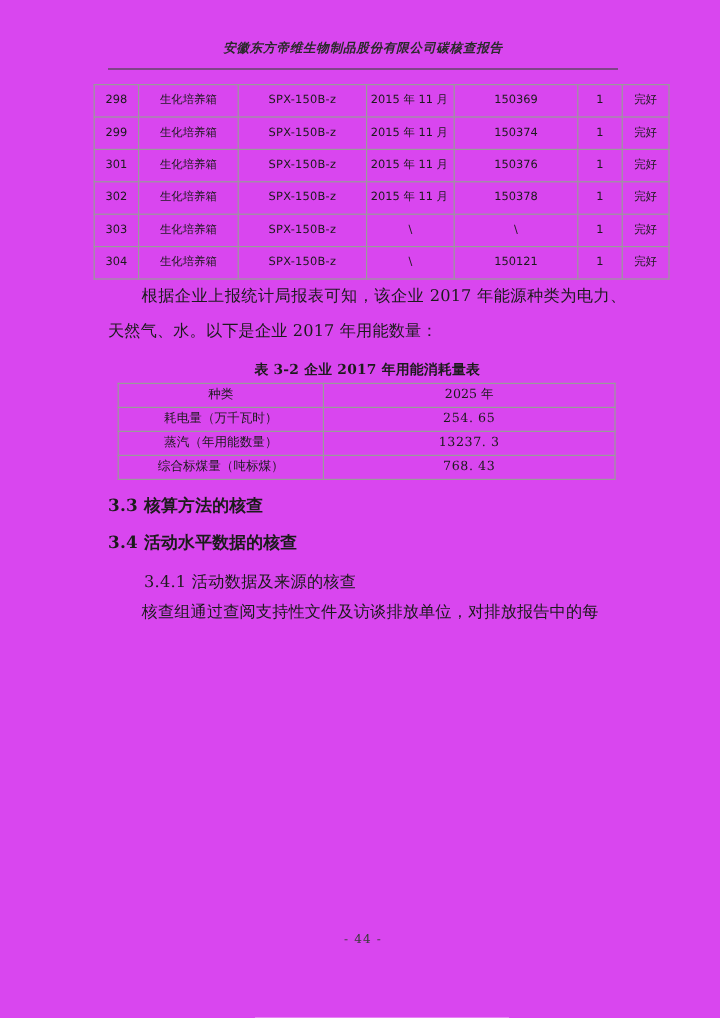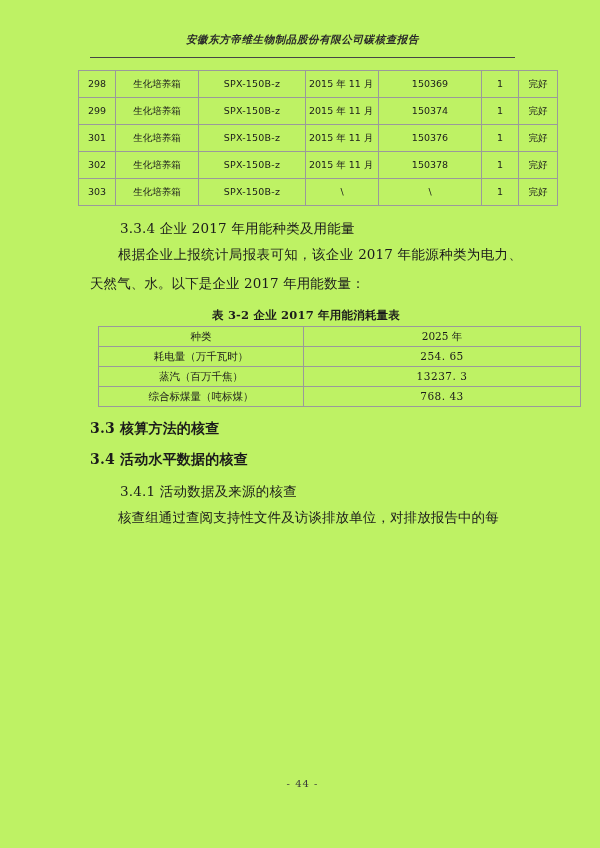--- a/index.html
+++ b/index.html
@@ -14,21 +14,21 @@
     position: relative;
     font-family: "DejaVu Serif", "Liberation Serif", serif;
     color: #1b1b1b;
     overflow: hidden;
   }
   .page {
     position: absolute;
     left: 0; top: 0;
     width: 600px;
     height: 848px;
-    background: #bef264;
+    background: #d946ef;
   }
 
   
   .page-header {
     position: absolute;
     left: 90px;
     top: 33px;
     width: 425px;
     text-align: center;
   }
@@ -122,21 +122,21 @@
   }
   table.energy-table {
     border-collapse: collapse;
     table-layout: fixed;
     width: 412px;
     margin-left: 20px;
   }
   table.energy-table td {
     border: 0.8px solid #9a9a9a;
     height: 17px;
-    padding: 1px 17px;
+    padding: 1px 0;
     text-align: center;
     font-family: "DejaVu Serif", "Liberation Serif", serif;
     font-size: 10.5px;
     color: #1b1b1b;
     line-height: 1.15;
   }
   td.e-label { width: 170px; }
   td.e-value { width: 242px; font-family: "DejaVu Sans","Liberation Sans",sans-serif; font-size: 10px; letter-spacing: 0.5px; }
   td.e-value.hdr { font-family: "DejaVu Serif","Liberation Serif",serif; font-size: 10.5px; letter-spacing: 0; }
 
@@ -205,39 +205,47 @@
         </tr>
         <tr>
           <td class="c-idx">303</td>
           <td class="c-name">生化培养箱</td>
           <td class="c-model">SPX-150B-z</td>
           <td class="c-date bslash" style="text-align:center">\</td>
           <td class="c-serial bslash">\</td>
           <td class="c-qty">1</td>
           <td class="c-status">完好</td>
         </tr>
+        <tr>
+          <td class="c-idx">304</td>
+          <td class="c-name">生化培养箱</td>
+          <td class="c-model">SPX-150B-z</td>
+          <td class="c-date bslash" style="text-align:center">\</td>
+          <td class="c-serial">150121</td>
+          <td class="c-qty">1</td>
+          <td class="c-status">完好</td>
+        </tr>
       </tbody>
     </table>
 
-    <div class="sec-heading-3">3.3.4  企业 2017 年用能种类及用能量</div>
     <p class="body-text indent">根据企业上报统计局报表可知，该企业 2017 年能源种类为电力、天然气、水。以下是企业 2017 年用能数量：</p>
 
     <div class="table-caption">表 3-2 企业 2017 年用能消耗量表</div>
     <table class="energy-table">
       <tbody>
         <tr>
           <td class="e-label">种类</td>
           <td class="e-value hdr">2025 年</td>
         </tr>
         <tr>
           <td class="e-label">耗电量（万千瓦时）</td>
           <td class="e-value">254. 65</td>
         </tr>
         <tr>
-          <td class="e-label">蒸汽（百万千焦）</td>
+          <td class="e-label">蒸汽（年用能数量）</td>
           <td class="e-value">13237. 3</td>
         </tr>
         <tr>
           <td class="e-label">综合标煤量（吨标煤）</td>
           <td class="e-value">768. 43</td>
         </tr>
       </tbody>
     </table>
 
     <div class="sec-heading-2">3.3 核算方法的核查</div>

